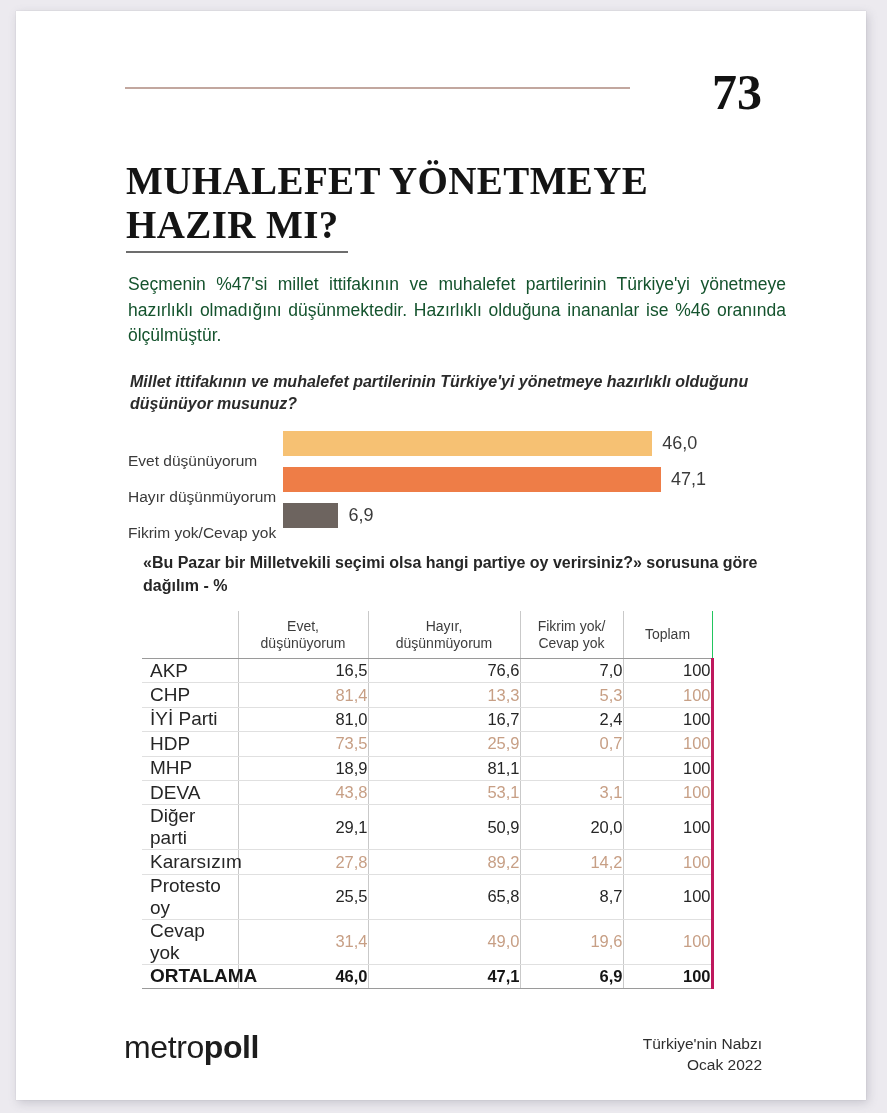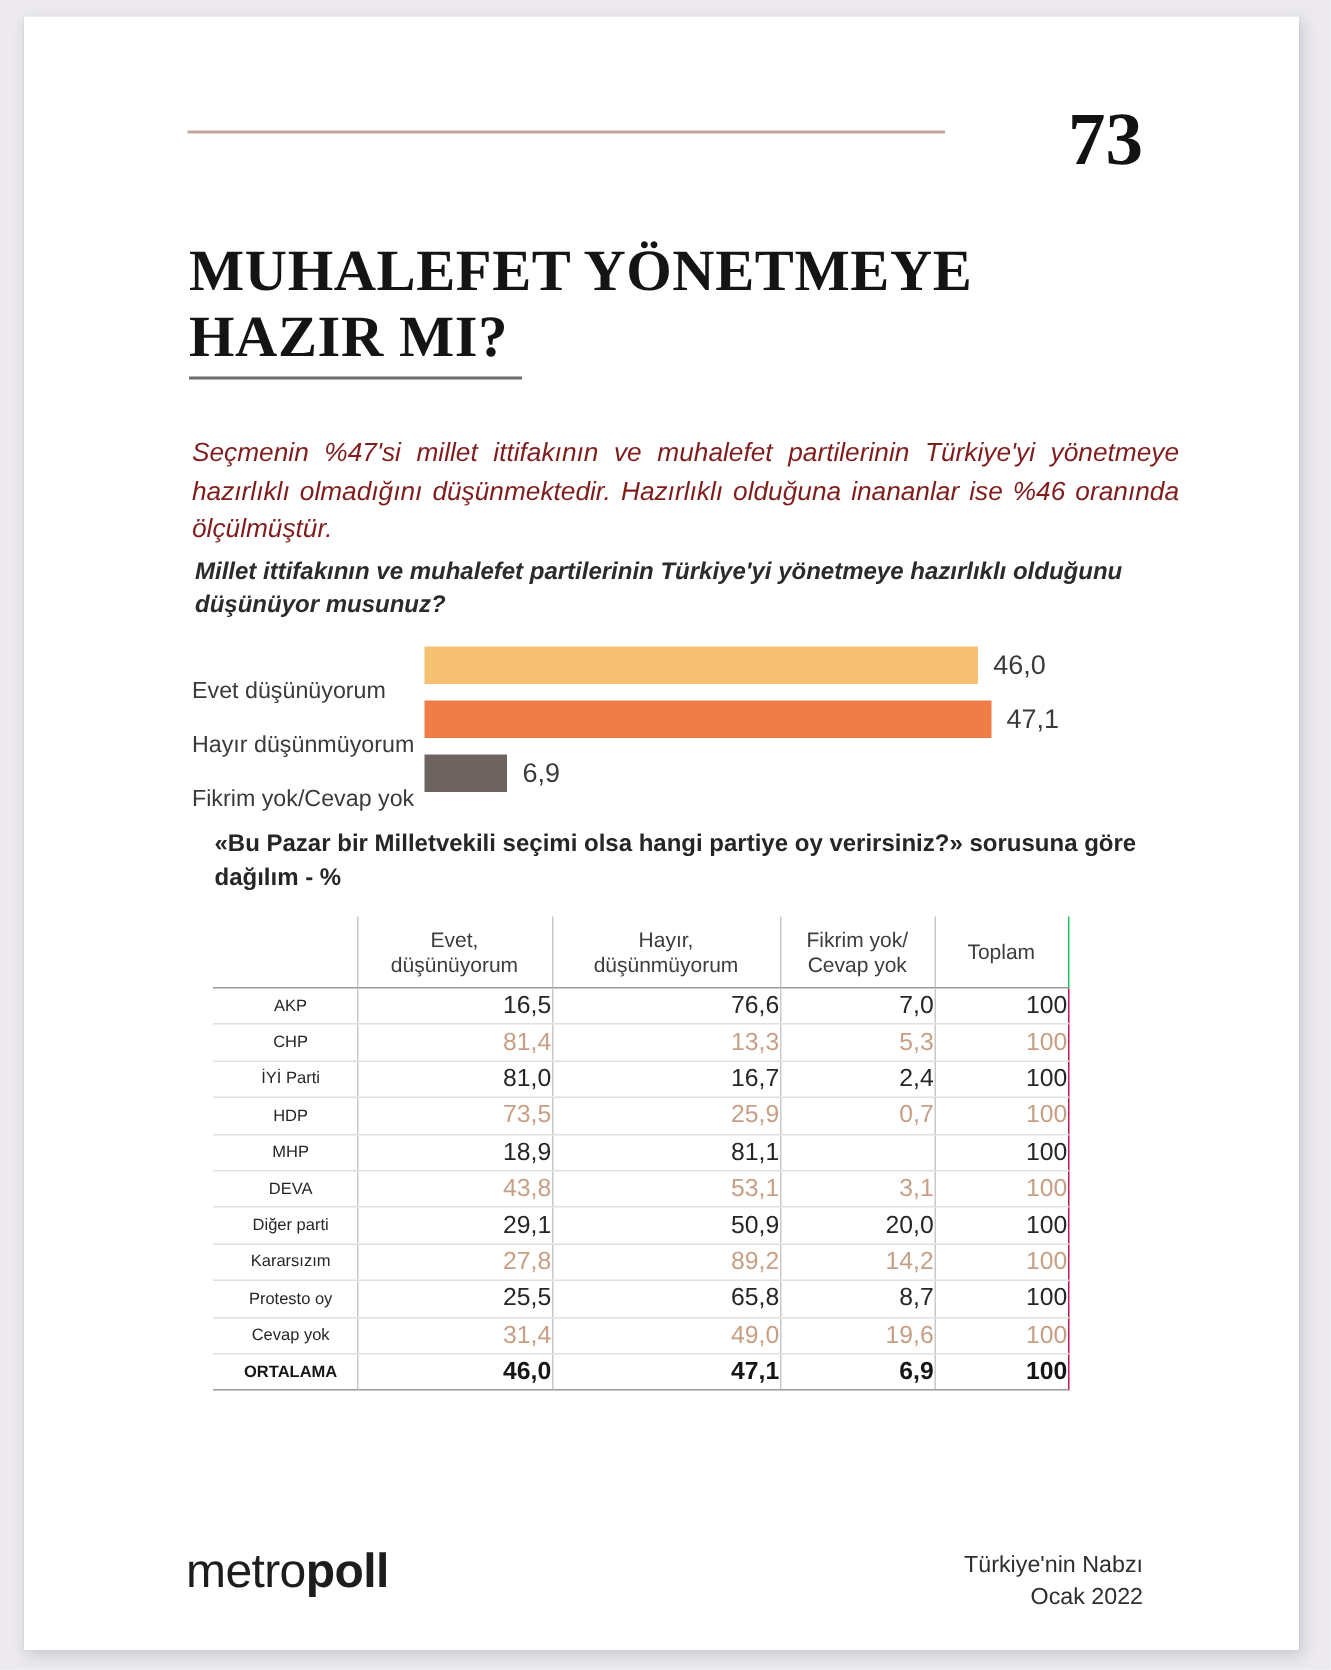--- a/index.html
+++ b/index.html
@@ -72,29 +72,28 @@
     margin-top: 4px;
     width: 222px;
     height: 2px;
     background: #6d6d6d;
   }
 
   
   .intro {
     position: absolute;
     left: 112px;
-    top: 278px;
+    top: 261px;
     width: 658px;
     font-size: 17.5px;
     line-height: 25.5px;
-    color: #7f1d1d;
+    color: #14532d;
     text-align: justify;
     text-justify: inter-word;
     margin: 0;
-    font-style: italic;
   }
 
   
   .question {
     position: absolute;
     left: 114px;
     top: 360px;
     width: 640px;
     font-size: 16px;
     line-height: 22px;
@@ -196,27 +195,27 @@
 
   tbody td {
     height: 23.4px;
     font-size: 16.5px;
     text-align: right;
     border-left: 1px solid #c9c9c9;
     border-bottom: 1px solid #e0e0e0;
     color: #262626;
   }
   tbody td.rowlabel {
-    text-align: center;
+    text-align: left;
     padding-left: 8px;
     border-left: none;
-    font-size: 11px;
+    font-size: 19px;
     color: #262626;
   }
-  tbody td.last { border-right: 1px solid #be185d; padding-left: 24px; }
+  tbody td.last { border-right: 3px solid #be185d; padding-left: 24px; }
   tbody tr.alt td { color: #c79f85; }
   tbody tr.alt td.rowlabel { color: #262626; }
   tbody tr.total td {
     font-weight: bold;
     border-bottom: 1px solid #9a9a9a;
     color: #161616;
   }
   tbody tr.total td.rowlabel { font-weight: bold; }
 
   

